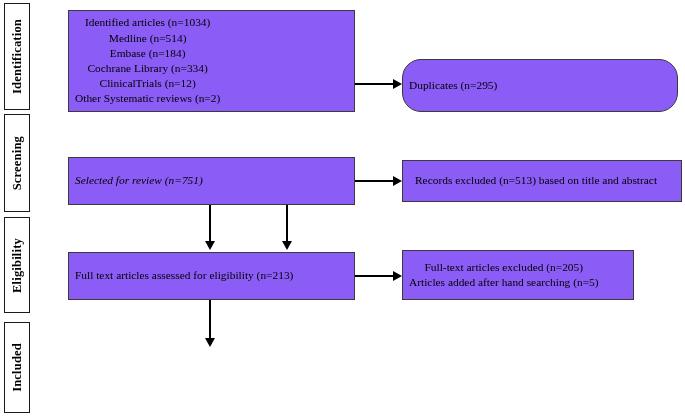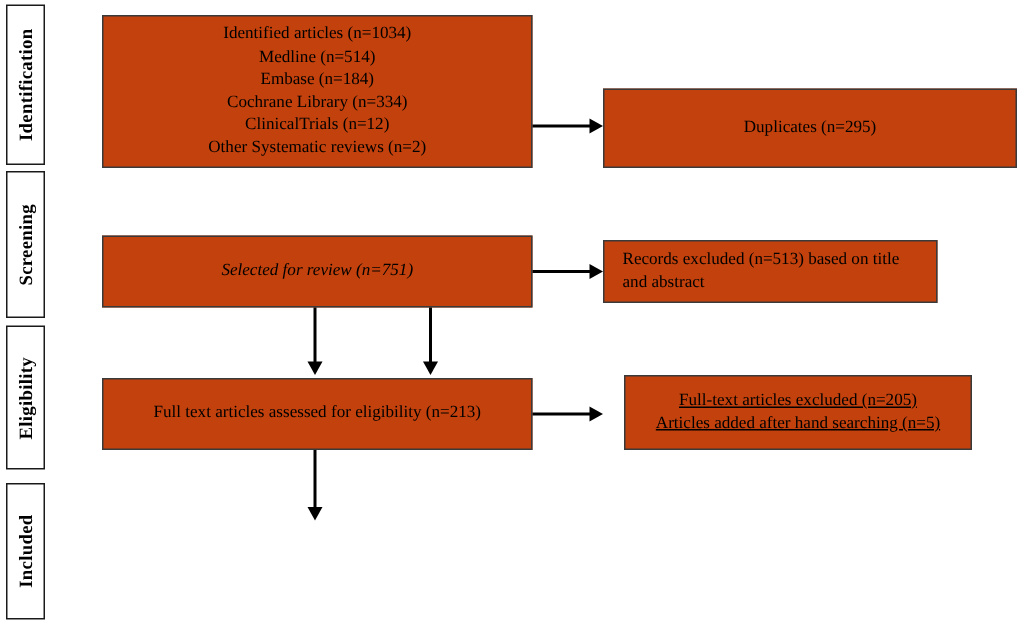--- a/index.html
+++ b/index.html
@@ -38,24 +38,24 @@
     letter-spacing: 0.2px;
     white-space: nowrap;
     color: #000000;
   }
 
   
   .flow-box {
     position: absolute;
     box-sizing: border-box;
     border: 1.4px solid #3a3a3a;
-    background: #c2410c;
+    background: #8b5cf6;
     display: flex;
     align-items: center;
-    justify-content: center;
+    justify-content: flex-start;
     padding: 0 6px;
   }
   .flow-text {
     font-family: "Liberation Serif", "DejaVu Serif", serif;
     font-size: 11.4px;
     line-height: 15.2px;
     text-align: center;
     color: #000000;
     white-space: pre-line;
   }
@@ -116,49 +116,49 @@
 Medline (n=514)
 Embase (n=184)
 Cochrane Library (n=334)
 ClinicalTrials  (n=12)
 Other Systematic reviews (n=2)</span>
   </div>
 
   <div class="conn conn-h" style="left:355px; top:83px; width:40px;"></div>
   <div class="arrowhead-right" style="left:393px; top:79.2px;"></div>
 
-  <div class="flow-box" style="left:402px; top:59px; width:276px; height:53px;">
+  <div class="flow-box" style="left:402px; top:59px; width:276px; height:53px;border-radius:19px;">
     <span class="flow-text">Duplicates  (n=295)</span>
   </div>
 
   <div class="flow-box" style="left:68px; top:157px; width:287px; height:48px;font-style:italic;">
     <span class="flow-text">Selected  for review (n=751)</span>
   </div>
 
   <div class="conn conn-h" style="left:355px; top:180px; width:40px;"></div>
   <div class="arrowhead-right" style="left:393px; top:176.2px;"></div>
 
-  <div class="flow-box" style="left:402px; top:160px; width:223px; height:42px;">
+  <div class="flow-box" style="left:402px; top:160px; width:280px; height:42px;">
     <span class="flow-text left">Records excluded  (n=513) based on title  and abstract</span>
   </div>
 
   <div class="conn conn-v" style="left:209px; top:205px; width:2.2px; height:39px;"></div>
   <div class="arrowhead-down" style="left:205.2px; top:241px;"></div>
 
   <div class="conn conn-v" style="left:286px; top:205px; width:2.2px; height:39px;"></div>
   <div class="arrowhead-down" style="left:282.2px; top:241px;"></div>
 
   <div class="flow-box" style="left:68px; top:252px; width:287px; height:48px;">
     <span class="flow-text">Full text  articles  assessed for eligibility  (n=213)</span>
   </div>
 
   <div class="conn conn-h" style="left:355px; top:275px; width:40px;"></div>
   <div class="arrowhead-right" style="left:393px; top:271.2px;"></div>
 
-  <div class="flow-box" style="left:416px; top:250px; width:232px; height:50px;text-decoration:underline;">
+  <div class="flow-box" style="left:402px; top:250px; width:232px; height:50px;">
     <span class="flow-text">Full-text articles excluded  (n=205)
 Articles added after hand searching  (n=5)</span>
   </div>
 
   <div class="conn conn-v" style="left:209px; top:300px; width:2.2px; height:40px;"></div>
   <div class="arrowhead-down" style="left:205.2px; top:338px;"></div>
 
 
 </div>
 

